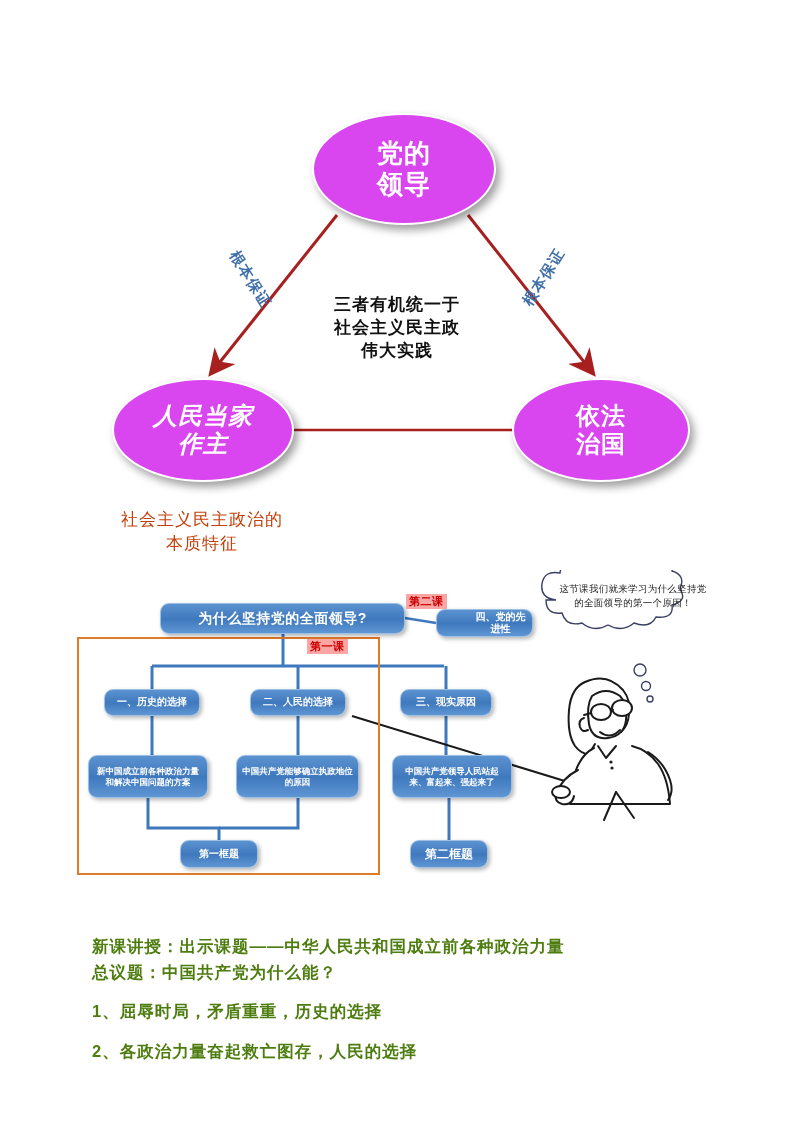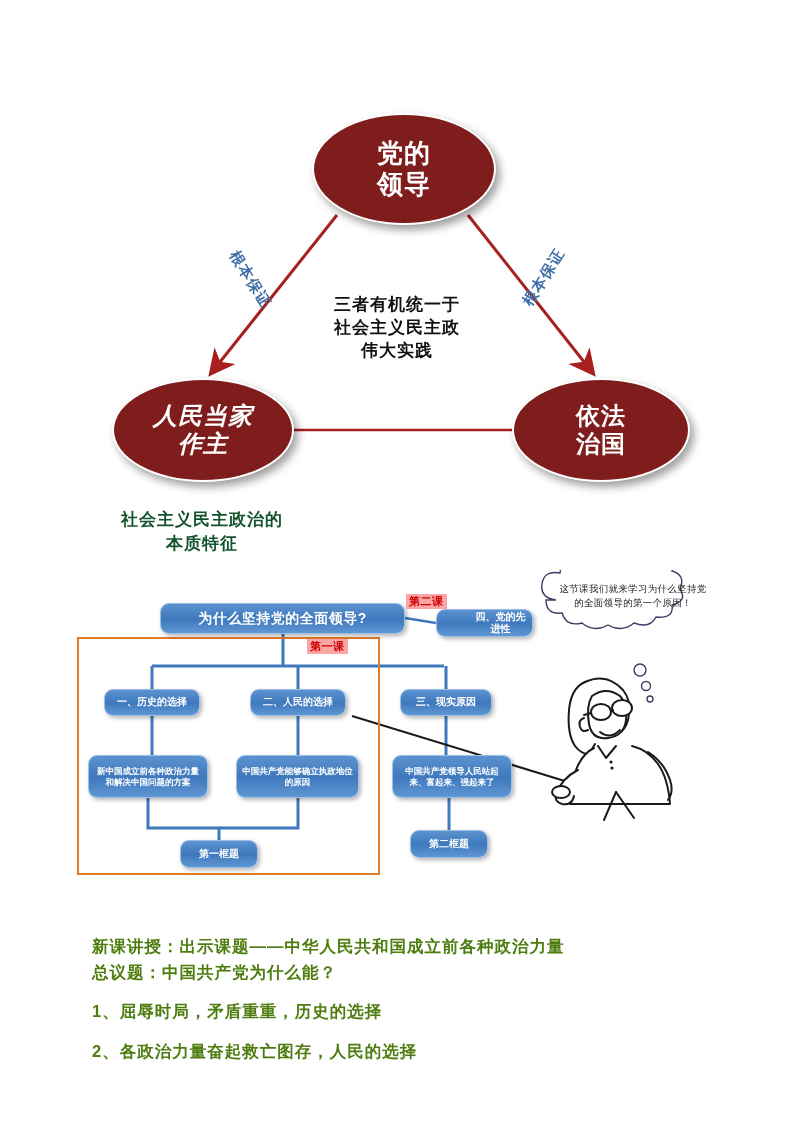--- a/index.html
+++ b/index.html
@@ -12,21 +12,21 @@
   }
   .page{position:absolute;inset:0;}
 
   
   .tri-area{position:absolute;left:0;top:0;width:794px;height:570px;}
   .tri-svg{position:absolute;left:0;top:0;width:794px;height:570px;}
 
   .ellipse{
     position:absolute;
     border-radius:50%;
-    background:#7f1d1d;
+    background:#d946ef;
     border:2px solid #ffffff;
     box-shadow:4px 5px 9px rgba(0,0,0,0.38);
     display:flex;align-items:center;justify-content:center;
     text-align:center;
     color:#ffffff;
     font-weight:bold;
     line-height:1.18;
     letter-spacing:1px;
   }
   .ell-top{left:312px;top:113px;width:180px;height:108px;font-size:26px;}
@@ -40,21 +40,21 @@
   }
 
   .rot-label{
     position:absolute;color:#3f6fa8;font-weight:bold;font-size:15px;
     letter-spacing:1px;white-space:nowrap;
   }
   .rot-left{left:218px;top:270px;transform:rotate(58deg);transform-origin:center;}
   .rot-right{left:512px;top:268px;transform:rotate(-58deg);transform-origin:center;}
 
   .cap{
-    position:absolute;text-align:center;color:#14532d;font-weight:bold;
+    position:absolute;text-align:center;color:#c2410c;font-weight:normal;
     font-size:17px;line-height:1.4;letter-spacing:1px;
   }
   .cap-left{left:86px;top:508px;width:232px;}
   .cap-right{left:486px;top:508px;width:236px;}
 
   
   .flow{position:absolute;left:0;top:570px;width:794px;height:330px;}
   .flow-svg{position:absolute;left:0;top:0;width:794px;height:330px;}
 
   .node{
@@ -72,21 +72,21 @@
   }
   .n-title{left:160px;top:33px;width:245px;height:31px;font-size:14px;letter-spacing:.5px;}
   .n-l4{left:436px;top:39px;width:97px;height:28px;font-size:10px;padding-left:36px;}
   .n-b1{left:104px;top:119px;width:96px;height:27px;font-size:10px;}
   .n-b2{left:250px;top:119px;width:96px;height:27px;font-size:10px;}
   .n-b3{left:400px;top:119px;width:92px;height:27px;font-size:10px;}
   .n-d1{left:88px;top:185px;width:120px;height:43px;font-size:8.5px;}
   .n-d2{left:236px;top:185px;width:123px;height:43px;font-size:8.5px;}
   .n-d3{left:392px;top:185px;width:120px;height:43px;font-size:8.5px;}
   .n-f1{left:180px;top:270px;width:78px;height:28px;font-size:10px;}
-  .n-f2{left:410px;top:260px;width:78px;height:28px;font-size:10px;}
+  .n-f2{left:410px;top:270px;width:78px;height:28px;font-size:12px;}
 
   .lesson-tag{
     position:absolute;color:#cc0000;font-weight:bold;font-size:11px;
     background:#fca5a5;padding:0 3px;letter-spacing:.5px;white-space:nowrap;
   }
   .tag-1{left:307px;top:69px;}
   .tag-2{left:406px;top:24px;}
 
   .orange-box{
     position:absolute;left:77px;top:67px;width:303px;height:238px;

